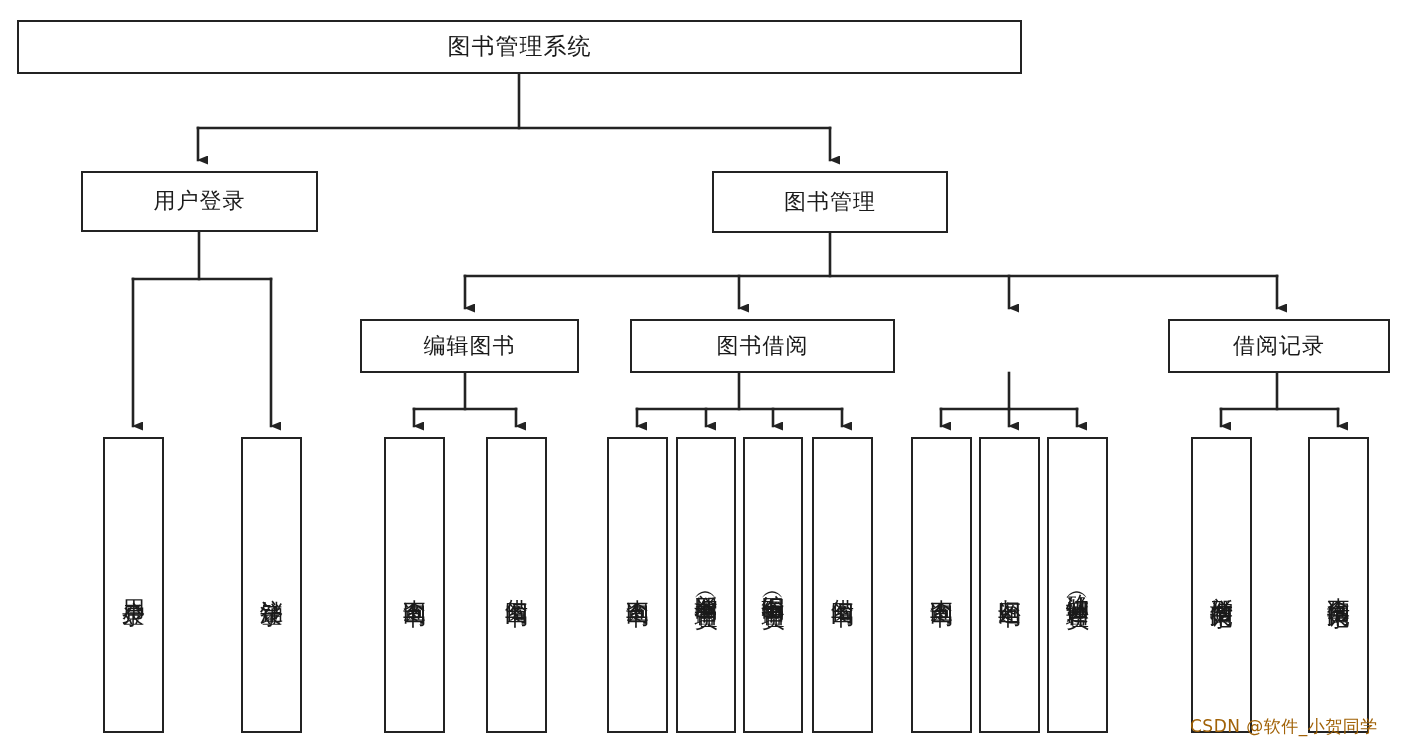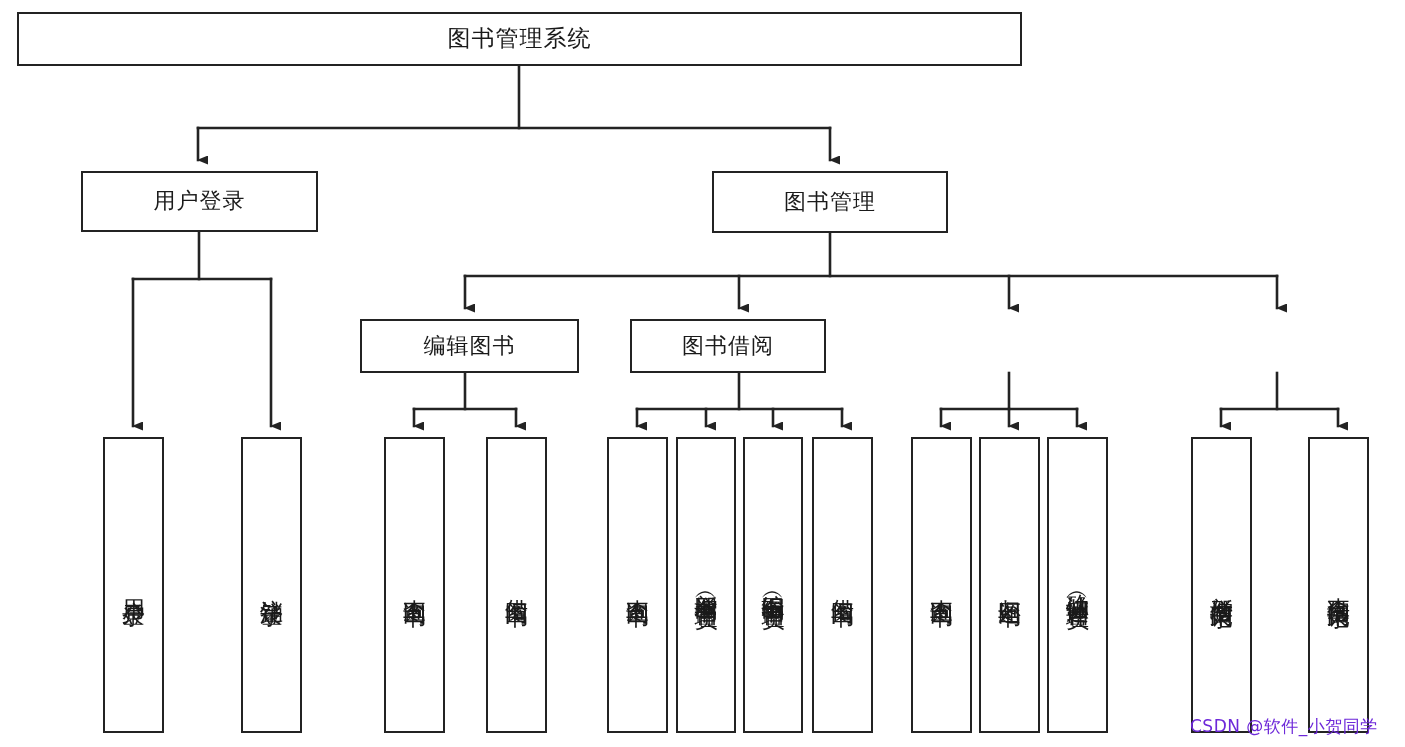--- a/index.html
+++ b/index.html
@@ -48,21 +48,21 @@
     writing-mode: vertical-rl;
     text-orientation: upright;
     font-size: 23px;
     line-height: 1.18;
     letter-spacing: 2px;
     padding: 6px 0;
     text-align: center;
   }
   .watermark {
     position: absolute;
-    color: #6d28d9;
+    color: #a16207;
     font-size: 17px;
     letter-spacing: 0.5px;
     white-space: nowrap;
     z-index: 5;
     pointer-events: none;
   }
 </style>
 </head>
 <body>
 
@@ -111,27 +111,28 @@
       <path d="M1009,409 L1009,426" marker-end="url(#arw)"></path>
       <path d="M1077,409 L1077,426" marker-end="url(#arw)"></path>
 
       <path d="M1277,373 L1277,409"></path>
       <path d="M1221,409 L1338,409"></path>
       <path d="M1221,409 L1221,426" marker-end="url(#arw)"></path>
       <path d="M1338,409 L1338,426" marker-end="url(#arw)"></path>
     </g>
   </svg>
 
-  <div class="node h root" style="left:17px; top:12px; width:1005px; height:54px;">图书管理系统</div>
+  <div class="node h root" style="left:17px; top:20px; width:1005px; height:54px;">图书管理系统</div>
 
   <div class="node h" style="left:81px; top:171px; width:237px; height:61px;">用户登录</div>
   <div class="node h" style="left:712px; top:171px; width:236px; height:62px;">图书管理</div>
 
   <div class="node h" style="left:360px; top:319px; width:219px; height:54px;">编辑图书</div>
-  <div class="node h" style="left:630px; top:319px; width:196px; height:54px;">图书借阅</div>
+  <div class="node h" style="left:630px; top:319px; width:265px; height:54px;">图书借阅</div>
+  <div class="node h" style="left:1168px; top:319px; width:222px; height:54px;">借阅记录</div>
 
   <div class="node v" style="left:103px; top:437px; width:61px; height:296px;">用户登录</div>
   <div class="node v" style="left:241px; top:437px; width:61px; height:296px;">注销登录</div>
 
   <div class="node v" style="left:384px; top:437px; width:61px; height:296px;">查询图书</div>
   <div class="node v" style="left:486px; top:437px; width:61px; height:296px;">借阅图书</div>
 
   <div class="node v" style="left:607px; top:437px; width:61px; height:296px;">查询图书</div>
   <div class="node v" style="left:676px; top:437px; width:60px; height:296px;">新增图书（管理员）</div>
   <div class="node v" style="left:743px; top:437px; width:60px; height:296px;">编辑图书（管理员）</div>

